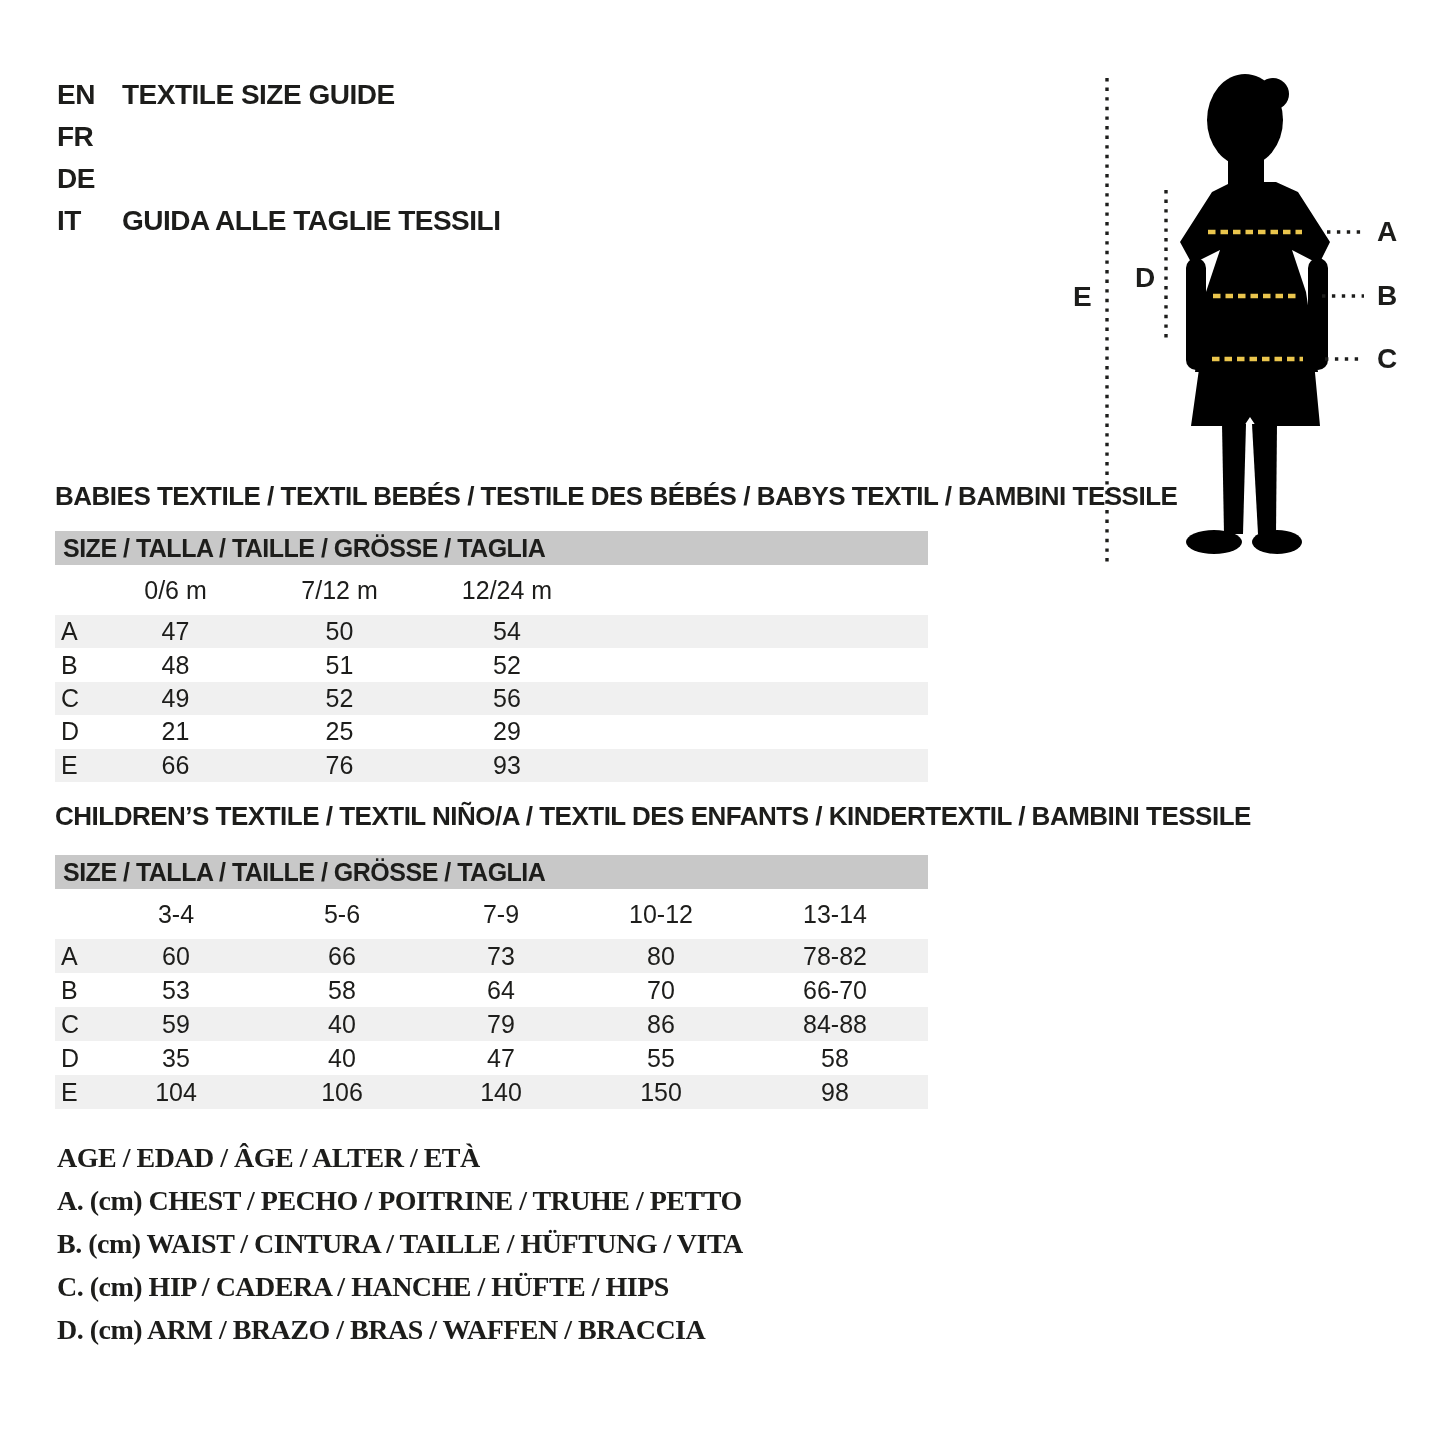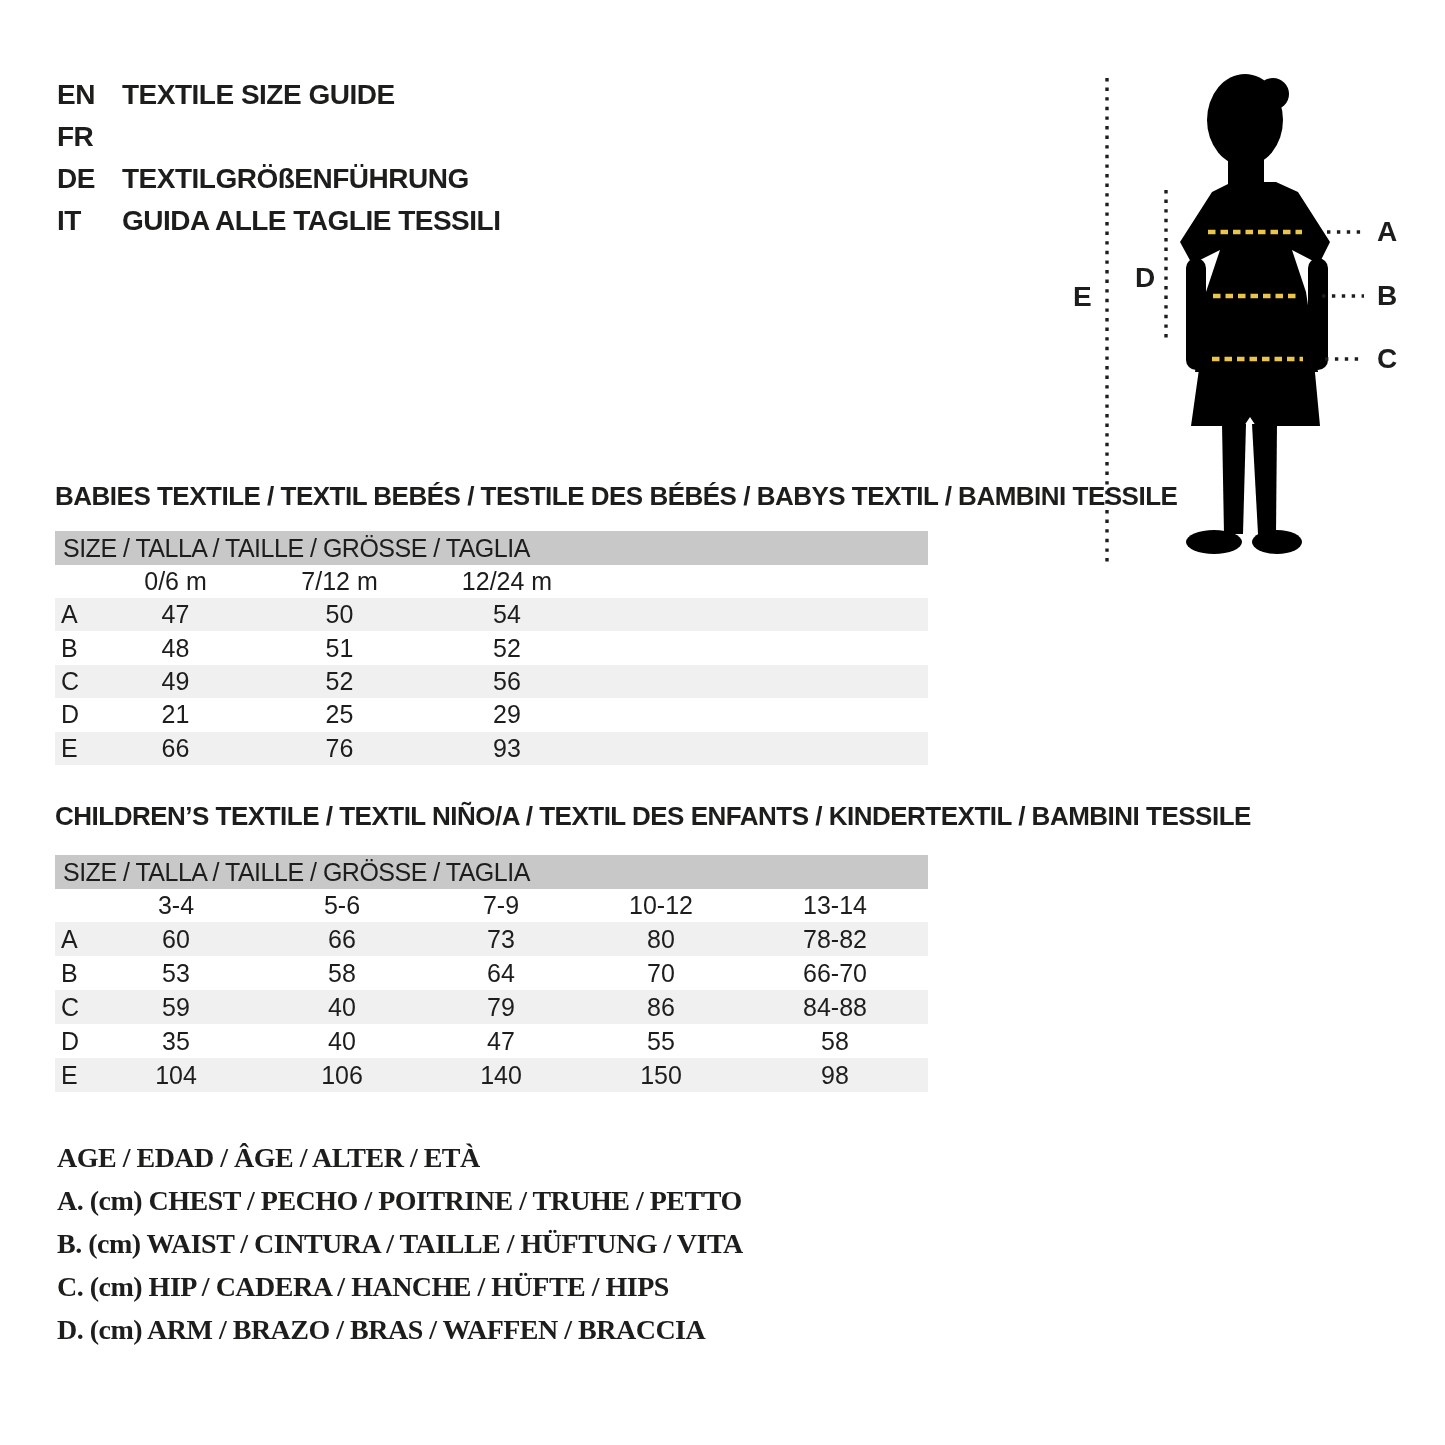--- a/index.html
+++ b/index.html
@@ -32,25 +32,25 @@
   .babies-heading { top:481px; }
   .children-heading { top:801px; }
 
   
   .size-table { position:absolute; left:55px; width:873px; }
   .babies-table { top:531px; }
   .children-table { top:855px; }
   .bar {
     height:34px; background:#c8c8c8;
     display:flex; align-items:center; padding-left:8px;
-    font-size:25px; font-weight:400; letter-spacing:-0.5px; white-space:nowrap;text-align:right;
+    font-size:25px; font-weight:700; letter-spacing:-0.5px; white-space:nowrap;text-align:right;
   }
   .grid-b { display:grid; grid-template-columns:38px 165px 163px 172px 1fr; }
   .grid-c { display:grid; grid-template-columns:38px 166px 166px 152px 168px 180px 1fr; }
-  .thead { height:33px; }
+  .thead { height:50px; }
   .thead span { display:flex; align-items:center; justify-content:center; font-size:25px; }
   .trow span { display:flex; align-items:center; justify-content:center; font-size:25px; }
   .babies-table .trow { height:33.4px; }
   .children-table .trow { height:34px; }
   .trow .rl { justify-content:flex-start; padding-left:6px; }
   .alt { background:#f0f0f0; }
 
   
   .legend { position:absolute; left:57px; top:1137px; }
   .legend-line {
@@ -66,21 +66,20 @@
   <div class="lang-list">
     <div class="lang-row">
       <span class="lang-code">EN</span>
       <span class="lang-title">TEXTILE SIZE GUIDE</span>
     </div>
     <div class="lang-row">
       <span class="lang-code">FR</span>
     </div>
     <div class="lang-row">
       <span class="lang-code">DE</span>
-      <span class="lang-title">TEXTILGRÖßENFÜHRUNG</span>
     </div>
     <div class="lang-row">
       <span class="lang-code">IT</span>
       <span class="lang-title">GUIDA ALLE TAGLIE TESSILI</span>
     </div>
   </div>
 
   <div class="figure">
     <svg width="415" height="540" viewBox="0 0 415 540">
 

